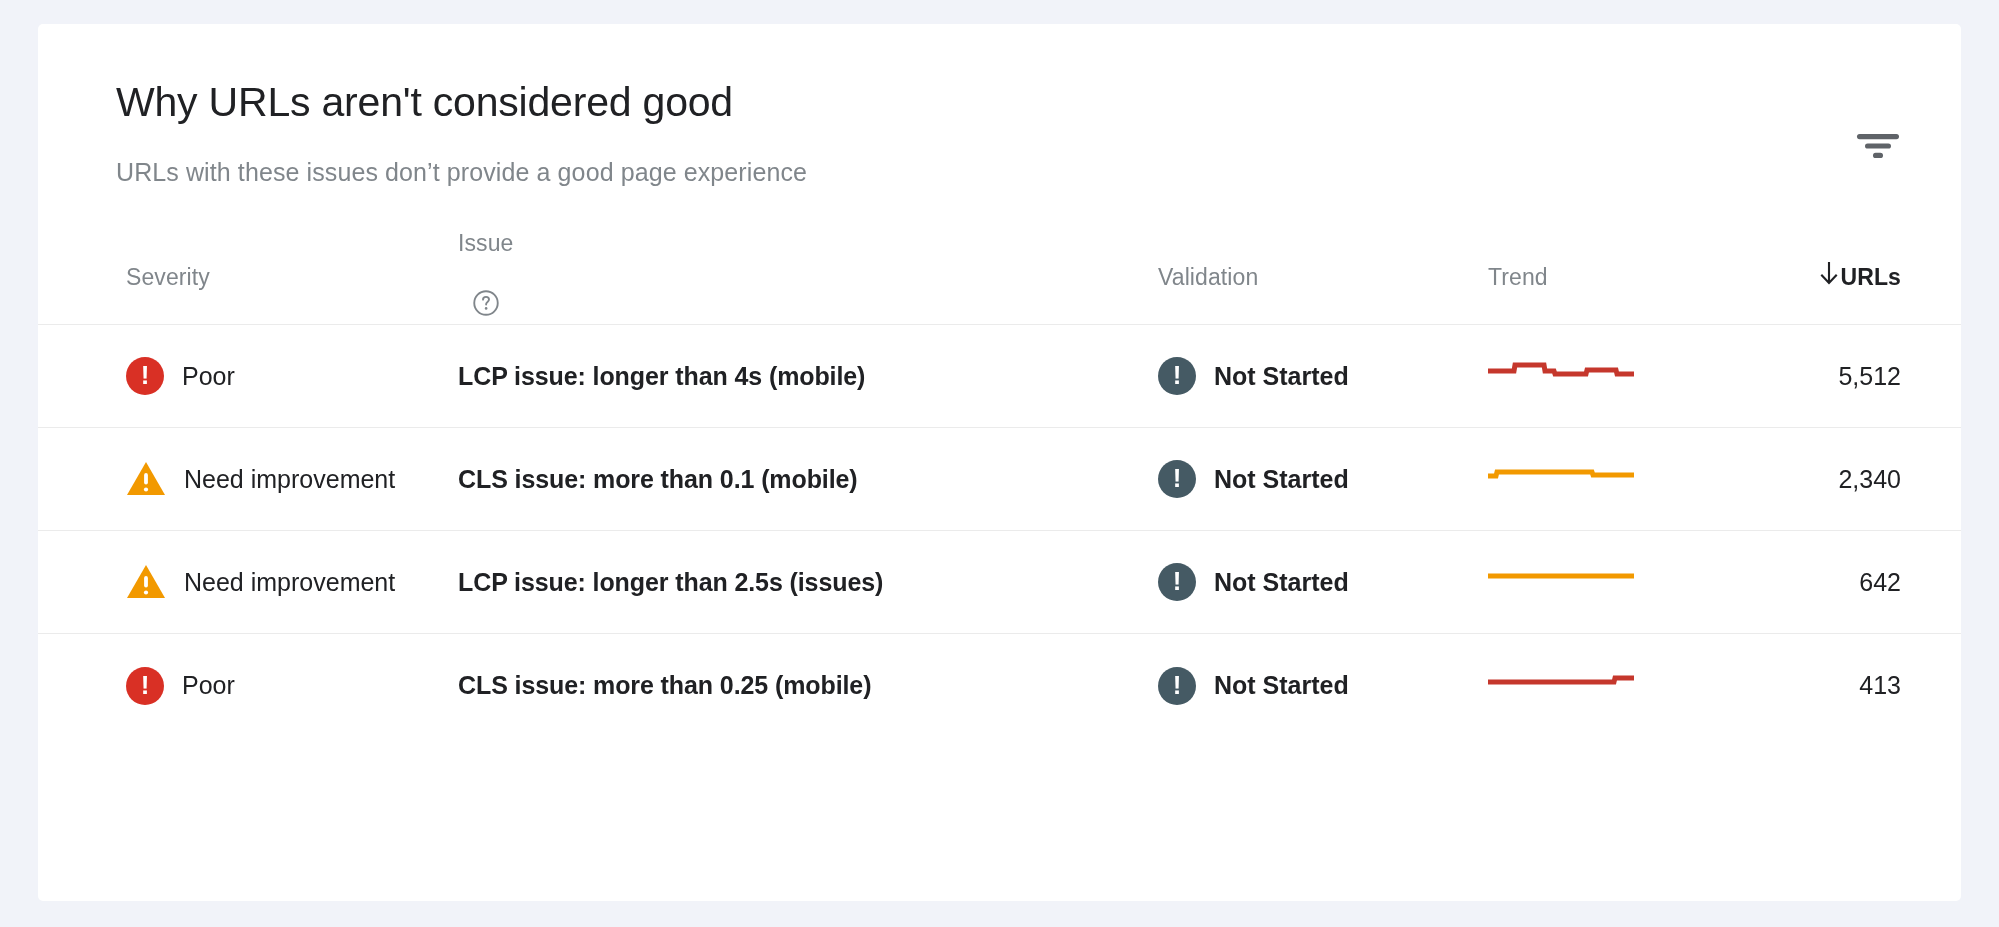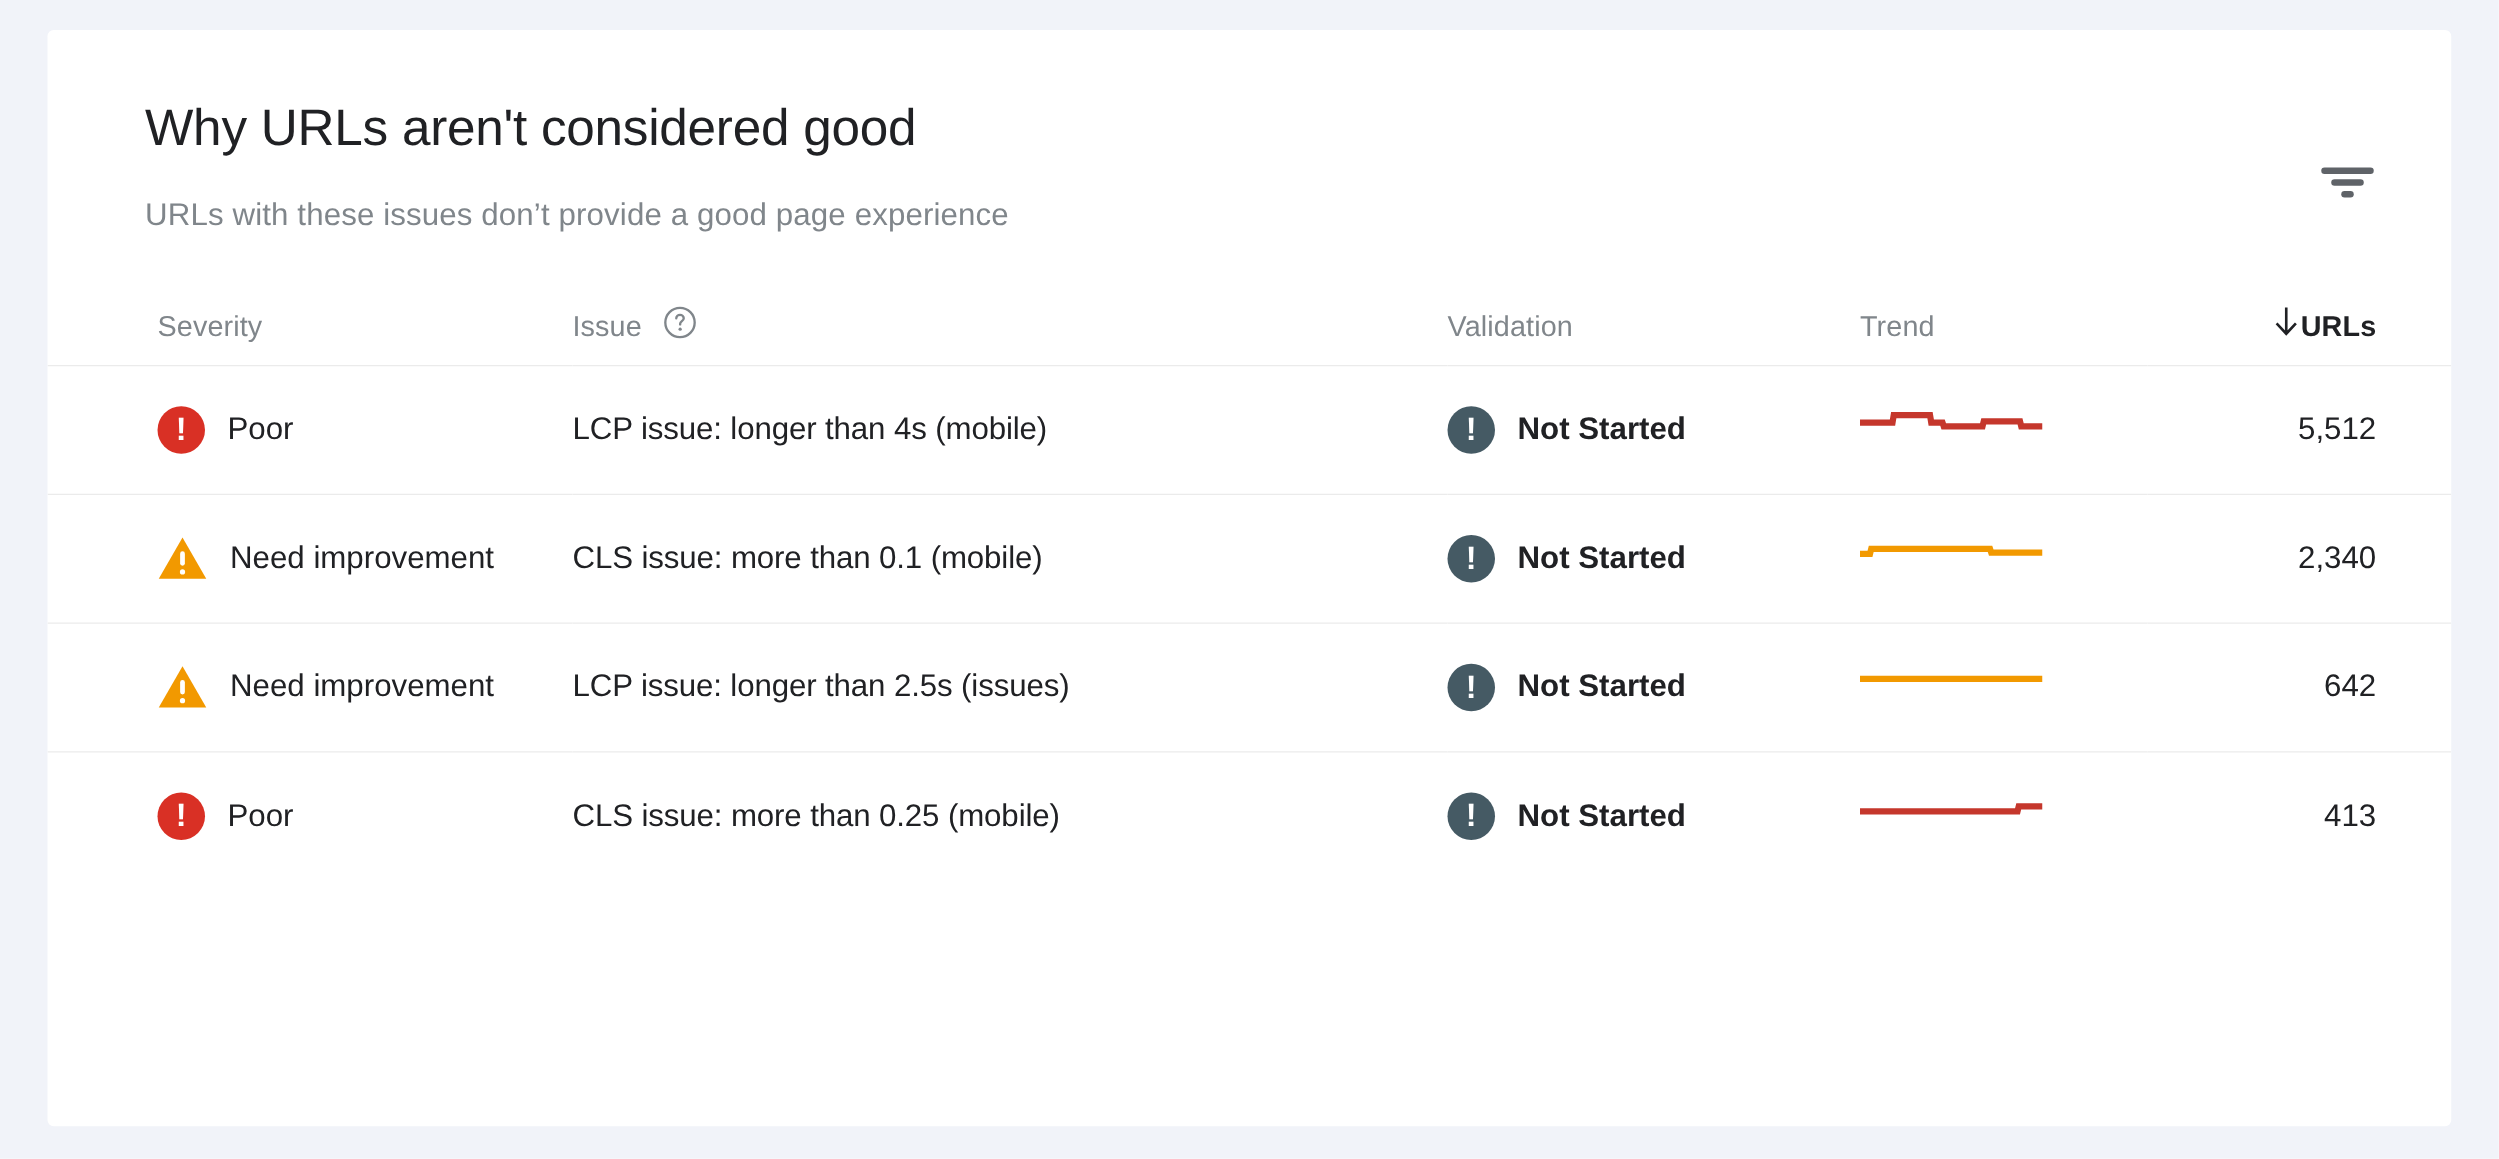--- a/index.html
+++ b/index.html
@@ -97,21 +97,22 @@
   .col-urls       { width: 243px; padding-right: 60px !important; text-align: right !important; }
 
   thead .col-urls {
     color: #202124;
     font-weight: 700;
   }
 
   .th-inner-issue {
     display: inline-flex;
     align-items: center;
-    gap: 16px;
+    gap: 31px;
+    flex-direction: column;
   }
 
   .help-icon { display: block; flex: none; }
 
   .sort-wrap {
     display: inline-flex;
     align-items: center;
     justify-content: flex-end;
   }
 
@@ -132,21 +133,21 @@
     align-items: center;
     gap: 18px;
   }
 
   td.col-severity { padding-left: 88px !important; }
 
   .sev-label { font-size: 25px; color: #202124; }
 
   .issue-text {
     font-size: 25px;
-    font-weight: 400;
+    font-weight: 700;
     color: #202124;
     letter-spacing: -0.1px;
   }
 
   .validation-label { font-size: 25px; color: #202124; font-weight: 700; }
 
   .urls-value {
     font-size: 25px;
     color: #202124;
   }

